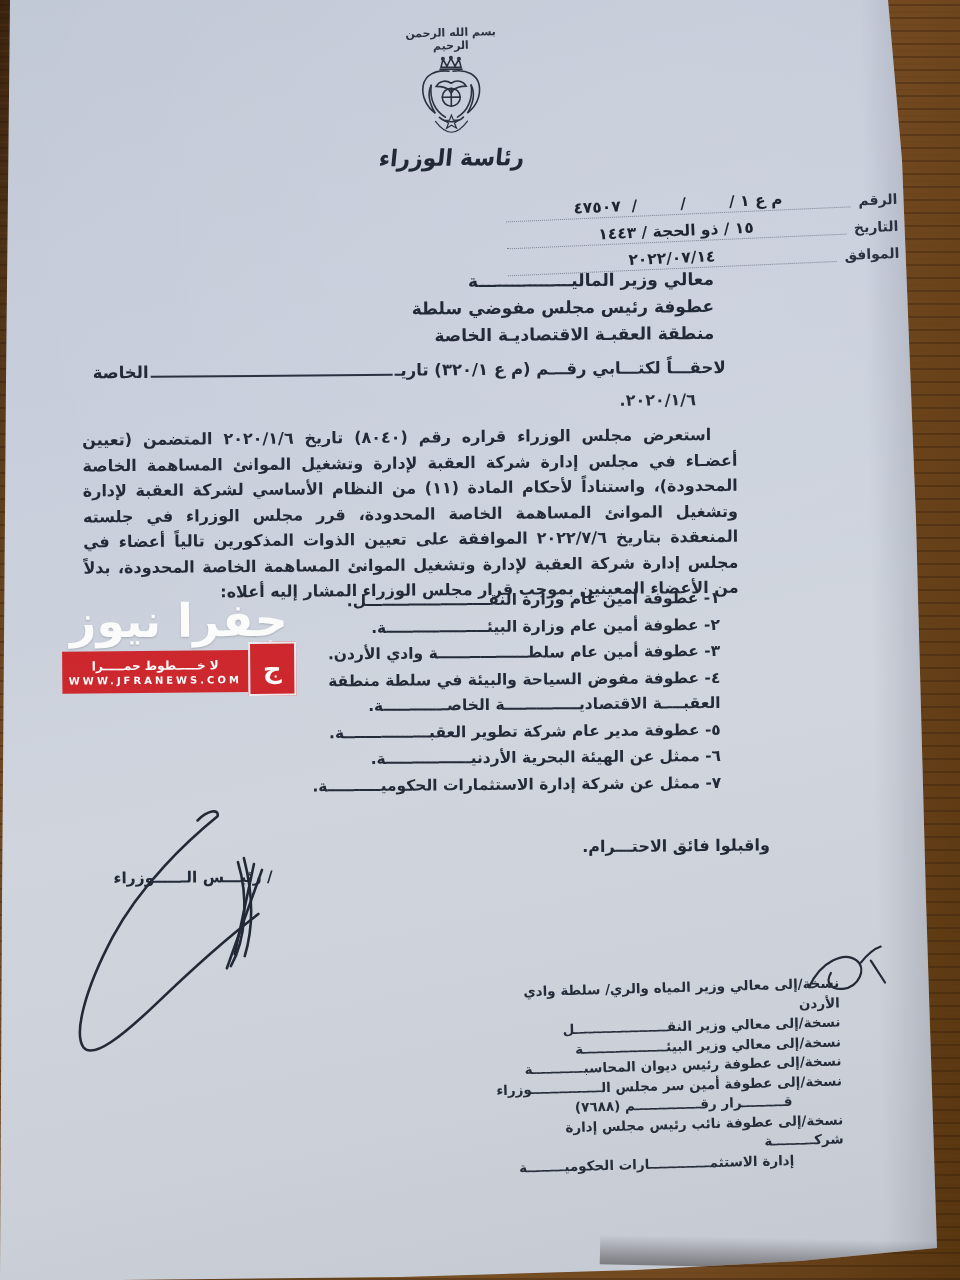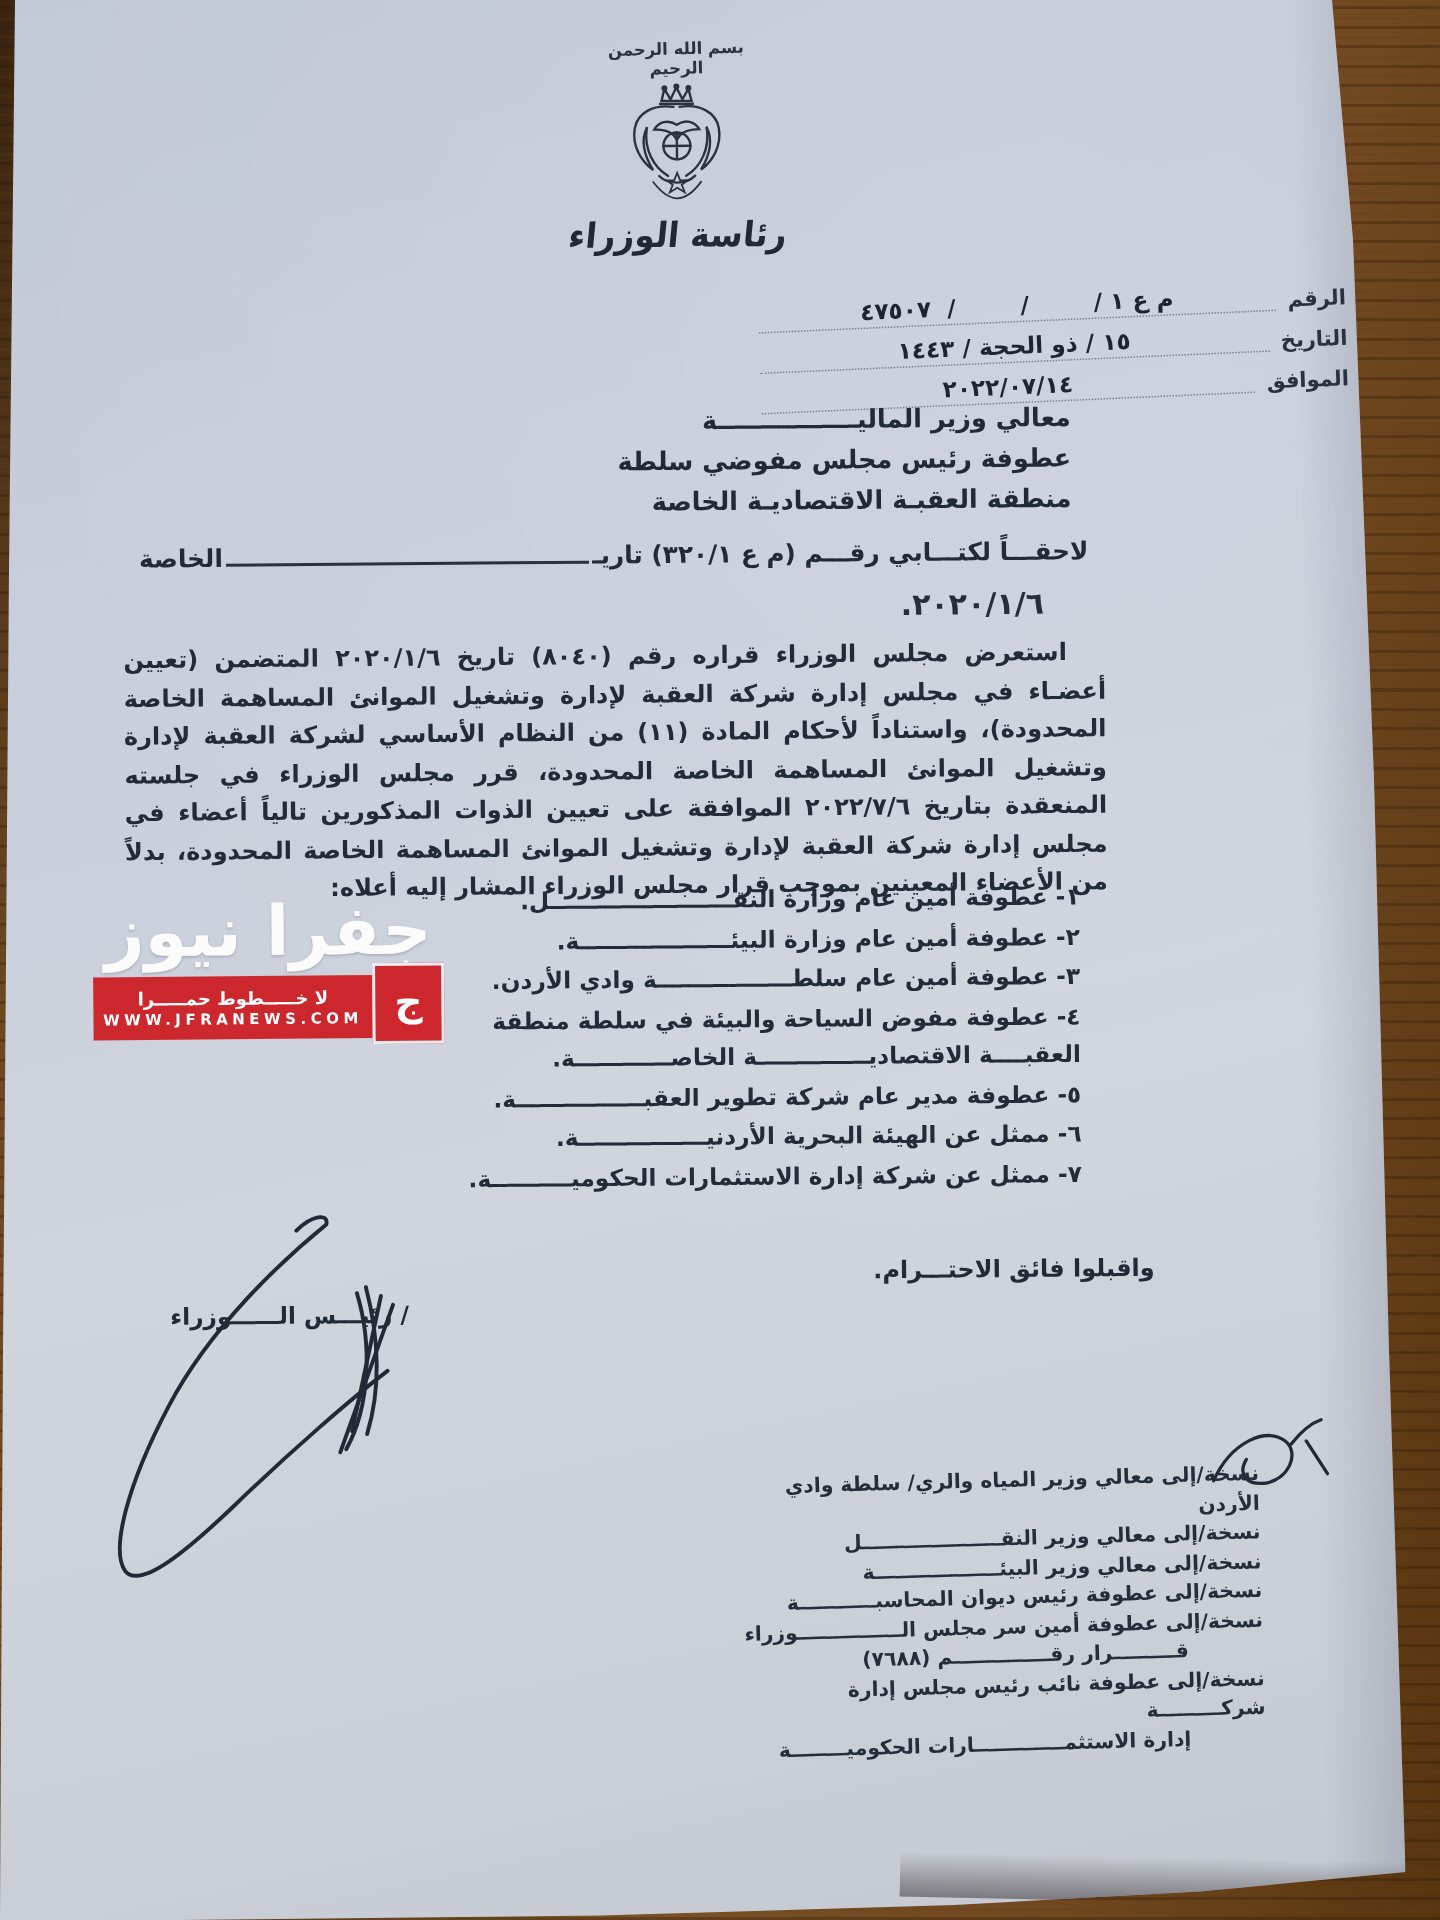--- a/index.html
+++ b/index.html
@@ -55,21 +55,21 @@
     border-bottom:1.5px dotted #7b8292;padding-bottom:1px;white-space:pre;transform:rotate(-.4deg);}
 
   
   .addressee{position:absolute;right:243px;top:268px;direction:rtl;text-align:right;
     font-size:17px;font-weight:800;line-height:27px;color:#232a37;}
 
   
   .subject{position:absolute;right:232px;left:95px;top:360px;display:flex;direction:rtl;
     font-size:16.5px;font-weight:800;color:#232a37;}
   .subject-stretch{flex:1;border-bottom:2px solid #2a3140;margin:0 2px 4px;}
-  .subject-date{position:absolute;right:262px;top:392px;font-size:20px;font-weight:700;direction:rtl;}
+  .subject-date{position:absolute;right:262px;top:392px;font-size:16px;font-weight:700;direction:rtl;}
 
   
   .body-par{position:absolute;left:84px;right:221px;top:424px;direction:rtl;text-align:justify;
     text-indent:26px;font-size:16px;font-weight:600;line-height:25.5px;color:#242b38;}
 
   
   .list{position:absolute;right:240px;top:588px;width:428px;direction:rtl;text-align:right;
     font-size:15.5px;font-weight:600;line-height:25.5px;color:#242b38;}
   .list-item{margin-bottom:1px;}
 

